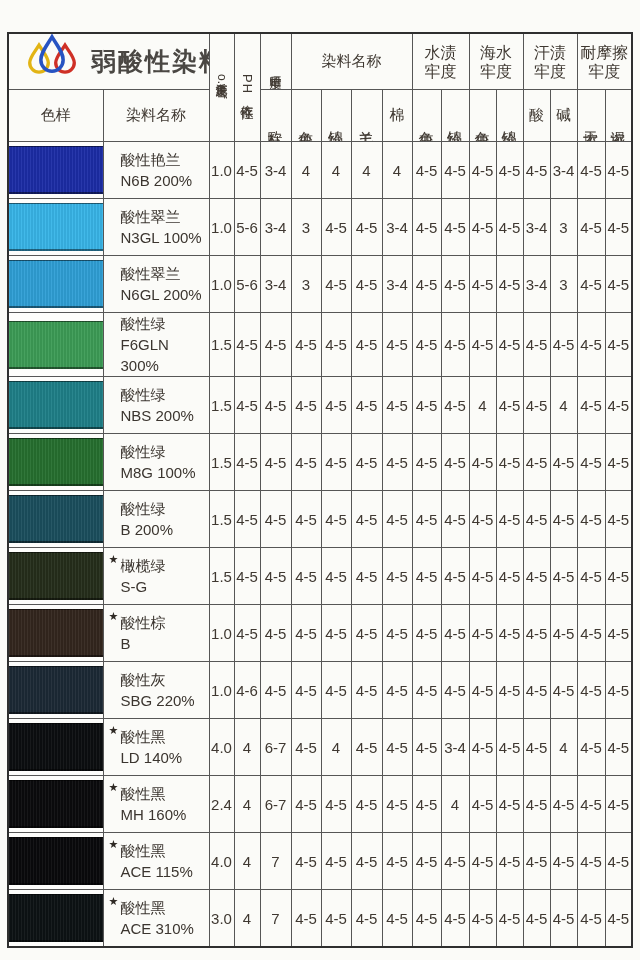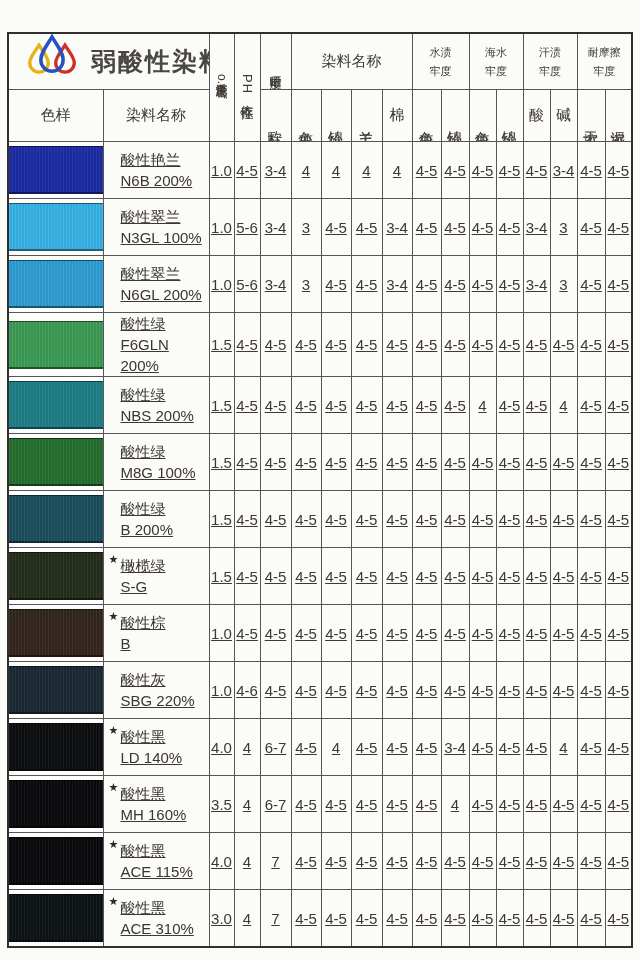--- a/index.html
+++ b/index.html
@@ -23,37 +23,37 @@
     padding:0;
     text-align:center;
     vertical-align:middle;
     font-weight:normal;
     font-size:15px;
     color:#3f3831;
     overflow:hidden;
   }
   thead tr.hrow1{height:56px;}
   thead tr.hrow2{height:52px;}
-  tbody tr{height:54.5px;text-decoration:underline;}
+  tbody tr{height:54.5px;}
 
   
   .logo-cell{vertical-align:middle;}
   .logo-wrap{display:flex;align-items:center;justify-content:flex-start;padding-left:10px;gap:6px;}
   .brand{font-size:25px;font-weight:bold;color:#4a4743;letter-spacing:2px;white-space:nowrap;}
   .v{
     writing-mode:vertical-rl;
     text-orientation:mixed;
     line-height:1;
     letter-spacing:1px;
     display:inline-block;
   }
   .owf-h .v{font-size:12px;letter-spacing:0;}
   .ph-h .v{font-size:13px;}
   .light-h .v{font-size:12px;letter-spacing:0;}
-  .grp{white-space:pre-line;line-height:19px;font-size:11px;}
+  .grp{white-space:pre-line;line-height:19px;font-size:16px;}
   .sub-h{font-size:15px;}
 
   
   .swatch-cell{padding:0;background:#fdfdfb;}
   .swatch{
     height:45px;
     margin:4px 0 4px 0;
     border-top:1px solid rgba(0,0,0,.5);
     border-bottom:2px solid rgba(0,0,0,.45);
     background-image:repeating-linear-gradient(90deg,
@@ -225,21 +225,21 @@
         </tr>
 
         <tr>
           <td class="swatch-cell">
             <div class="swatch" style="background-color: rgb(61, 156, 86);"></div>
           </td>
           <td class="name-cell">
             <span class="star"></span>
             <div class="nm">
               <span>酸性绿</span>
-              <span>F6GLN 200%</span>
+              <span>F6GLN 300%</span>
             </div>
           </td>
           <td class="val">1.5</td>
           <td class="val">4-5</td>
           <td class="val">4-5</td>
           <td class="val">4-5</td>
           <td class="val">4-5</td>
           <td class="val">4-5</td>
           <td class="val">4-5</td>
           <td class="val">4-5</td>
@@ -452,21 +452,21 @@
           <td class="swatch-cell">
             <div class="swatch" style="background-color: rgb(11, 11, 13);"></div>
           </td>
           <td class="name-cell">
             <span class="star">★</span>
             <div class="nm">
               <span>酸性黑</span>
               <span>MH 160%</span>
             </div>
           </td>
-          <td class="val">3.5</td>
+          <td class="val">2.4</td>
           <td class="val">4</td>
           <td class="val">6-7</td>
           <td class="val">4-5</td>
           <td class="val">4-5</td>
           <td class="val">4-5</td>
           <td class="val">4-5</td>
           <td class="val">4-5</td>
           <td class="val">4</td>
           <td class="val">4-5</td>
           <td class="val">4-5</td>

